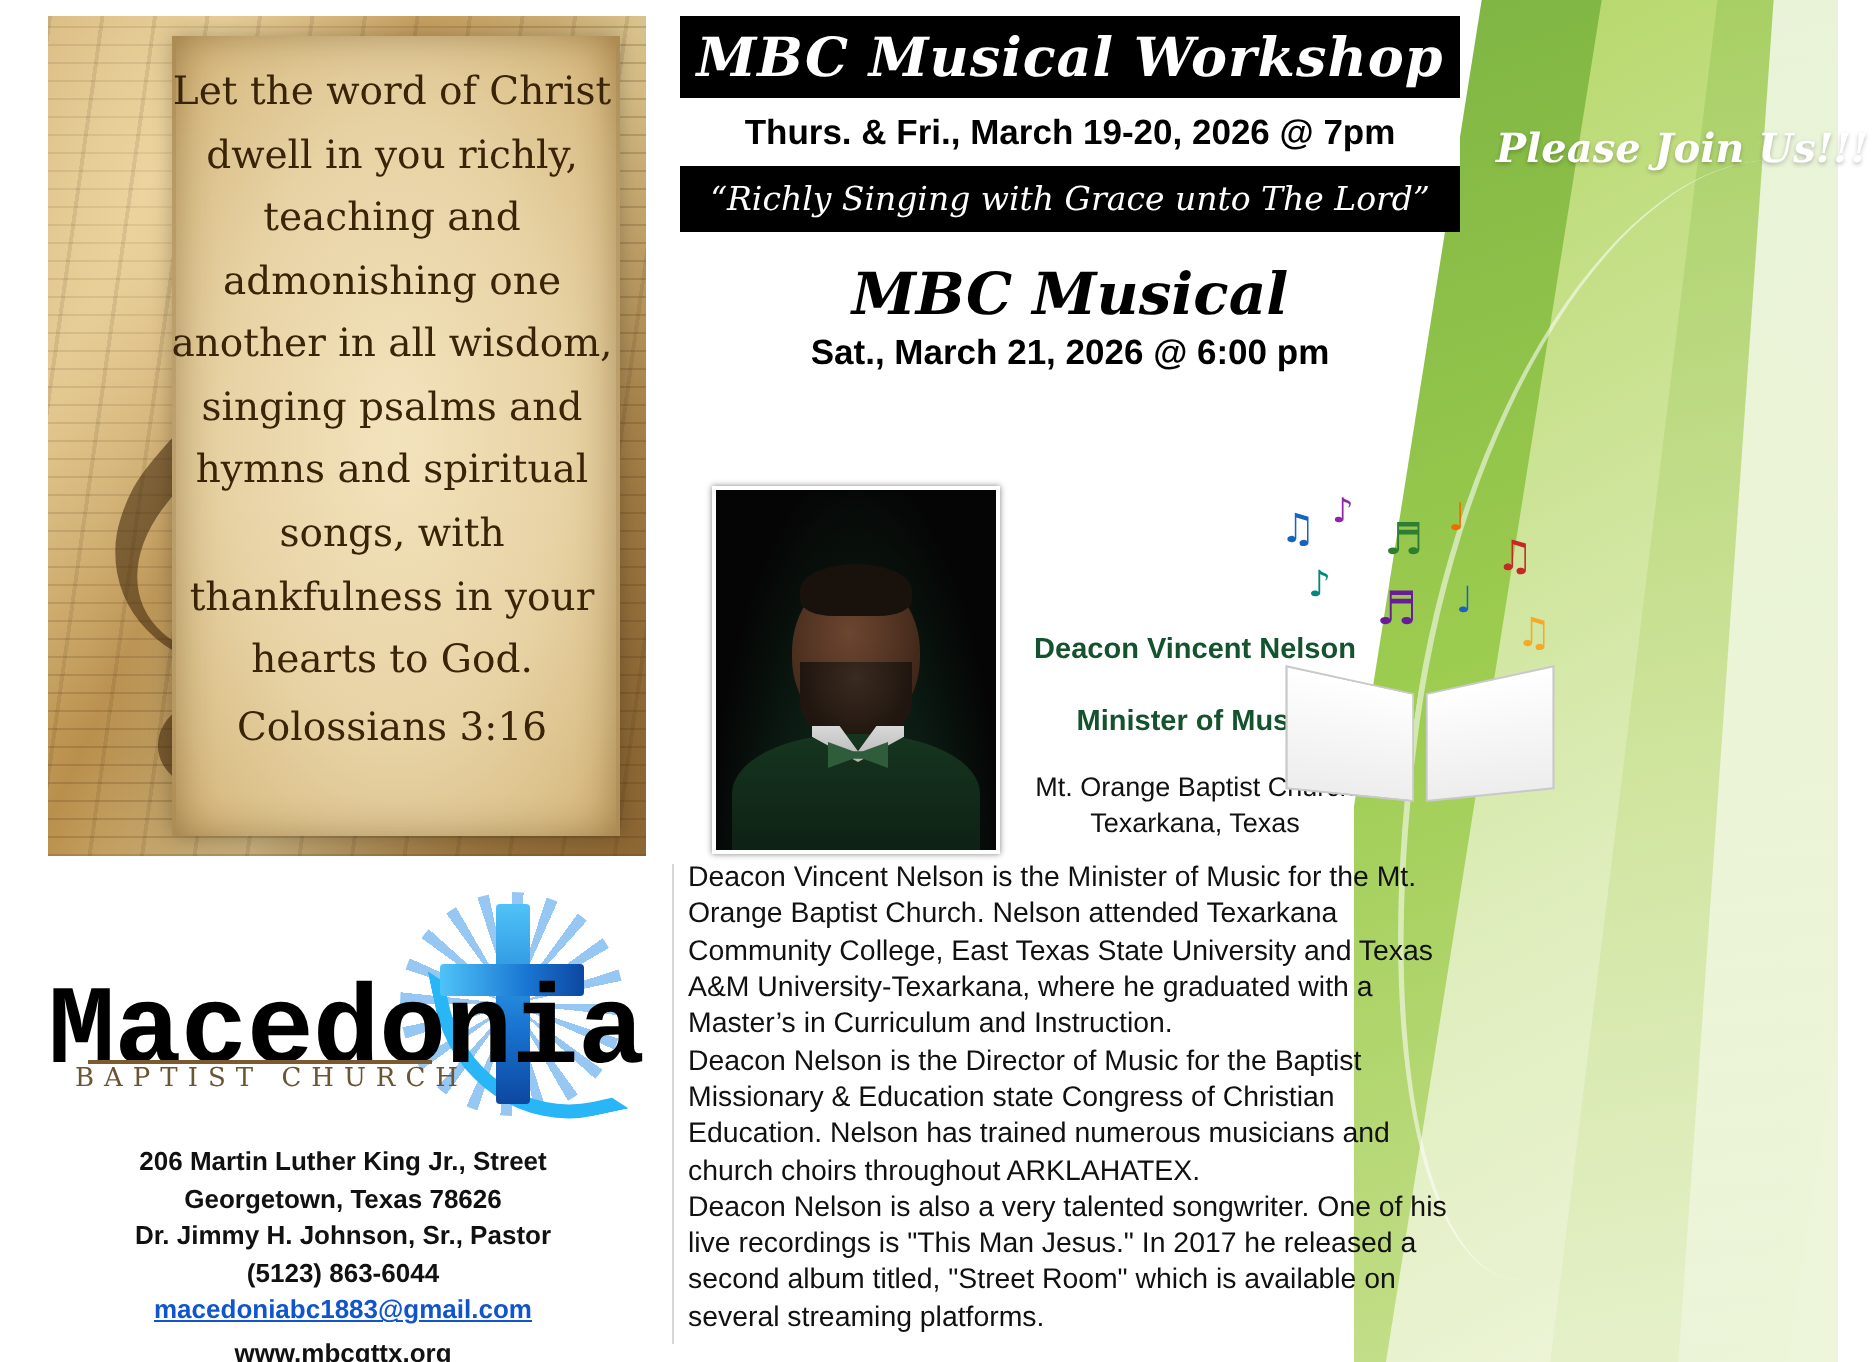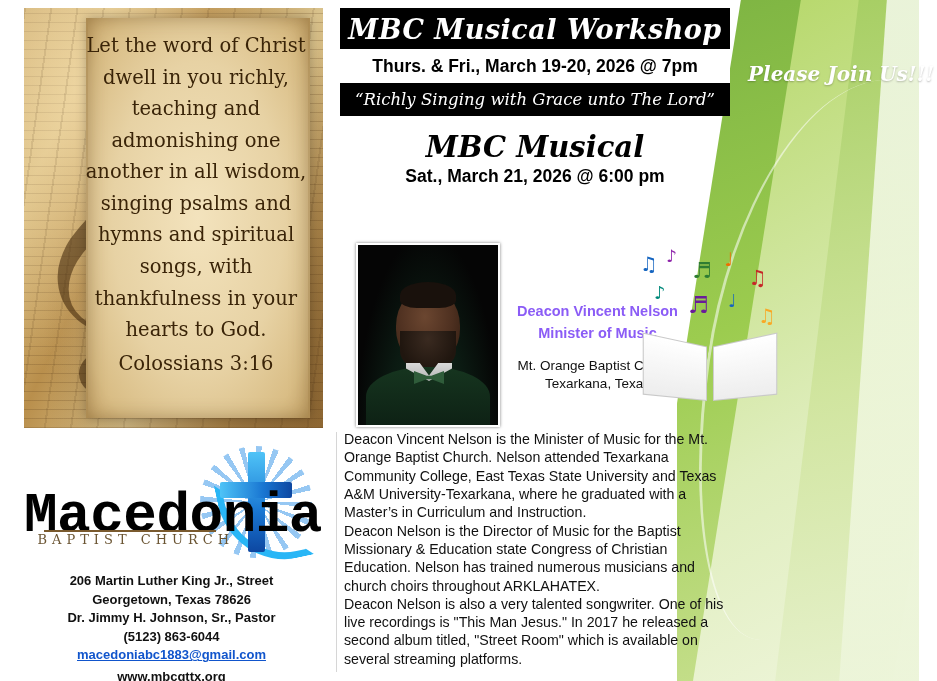--- a/index.html
+++ b/index.html
@@ -298,23 +298,23 @@
   .clinician-label {
     font-family: "DejaVu Serif", serif;
     font-style: italic;
     font-weight: bold;
     font-size: 16px;
     color: #2e7d32;
   }
   .clinician-name {
     font-size: 14.5px;
     font-weight: bold;
-    color: #8b5cf6;
+    color: #14532d;
     line-height: 1.35;
-    margin-top: 2px;
+    margin-top: 16px;
   }
   .clinician-church {
     margin-top: 14px;
     font-size: 13.5px;
     color: #111111;
     line-height: 1.35;
   }
 
   
   .music-book {

